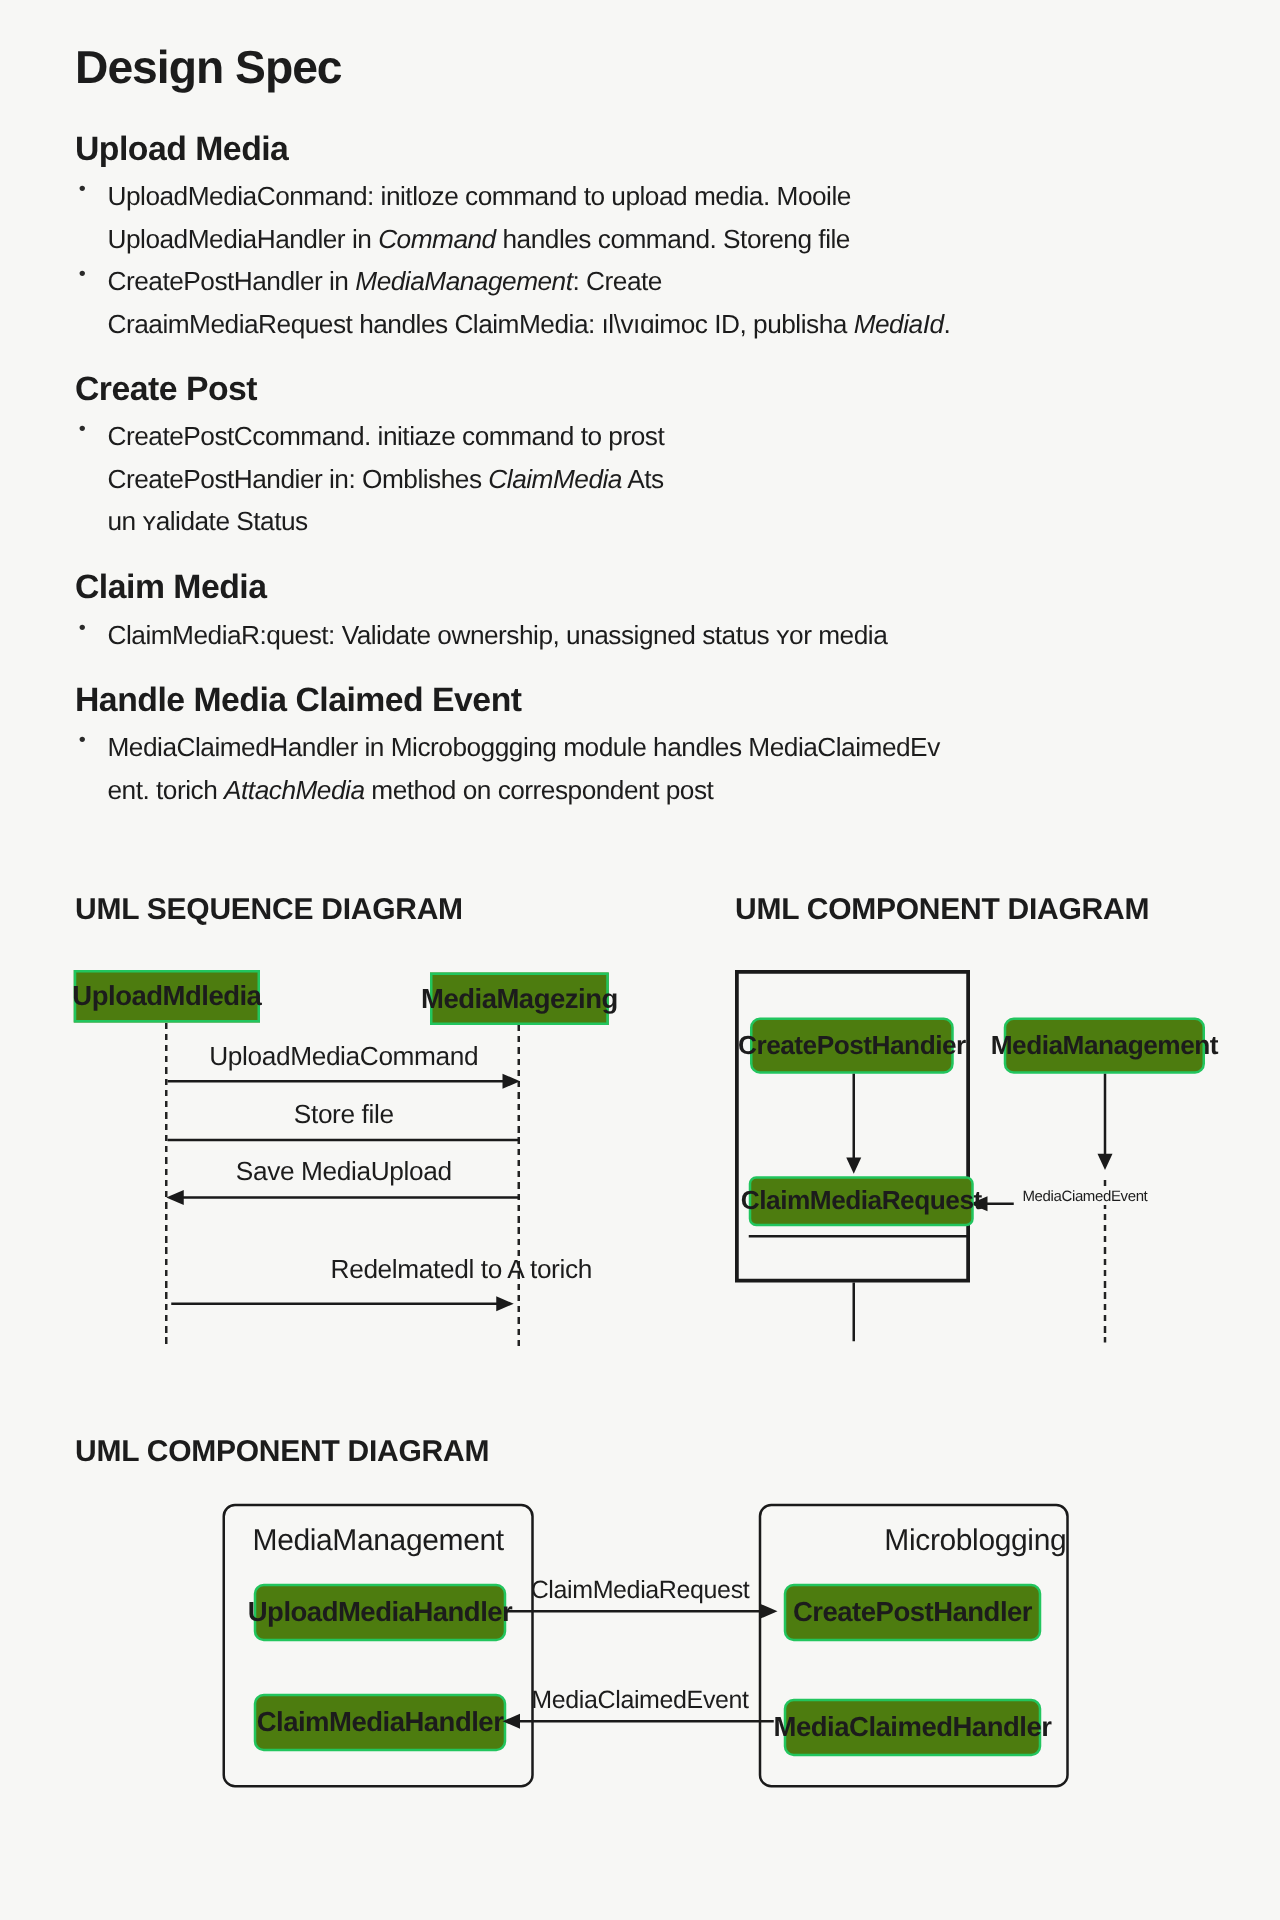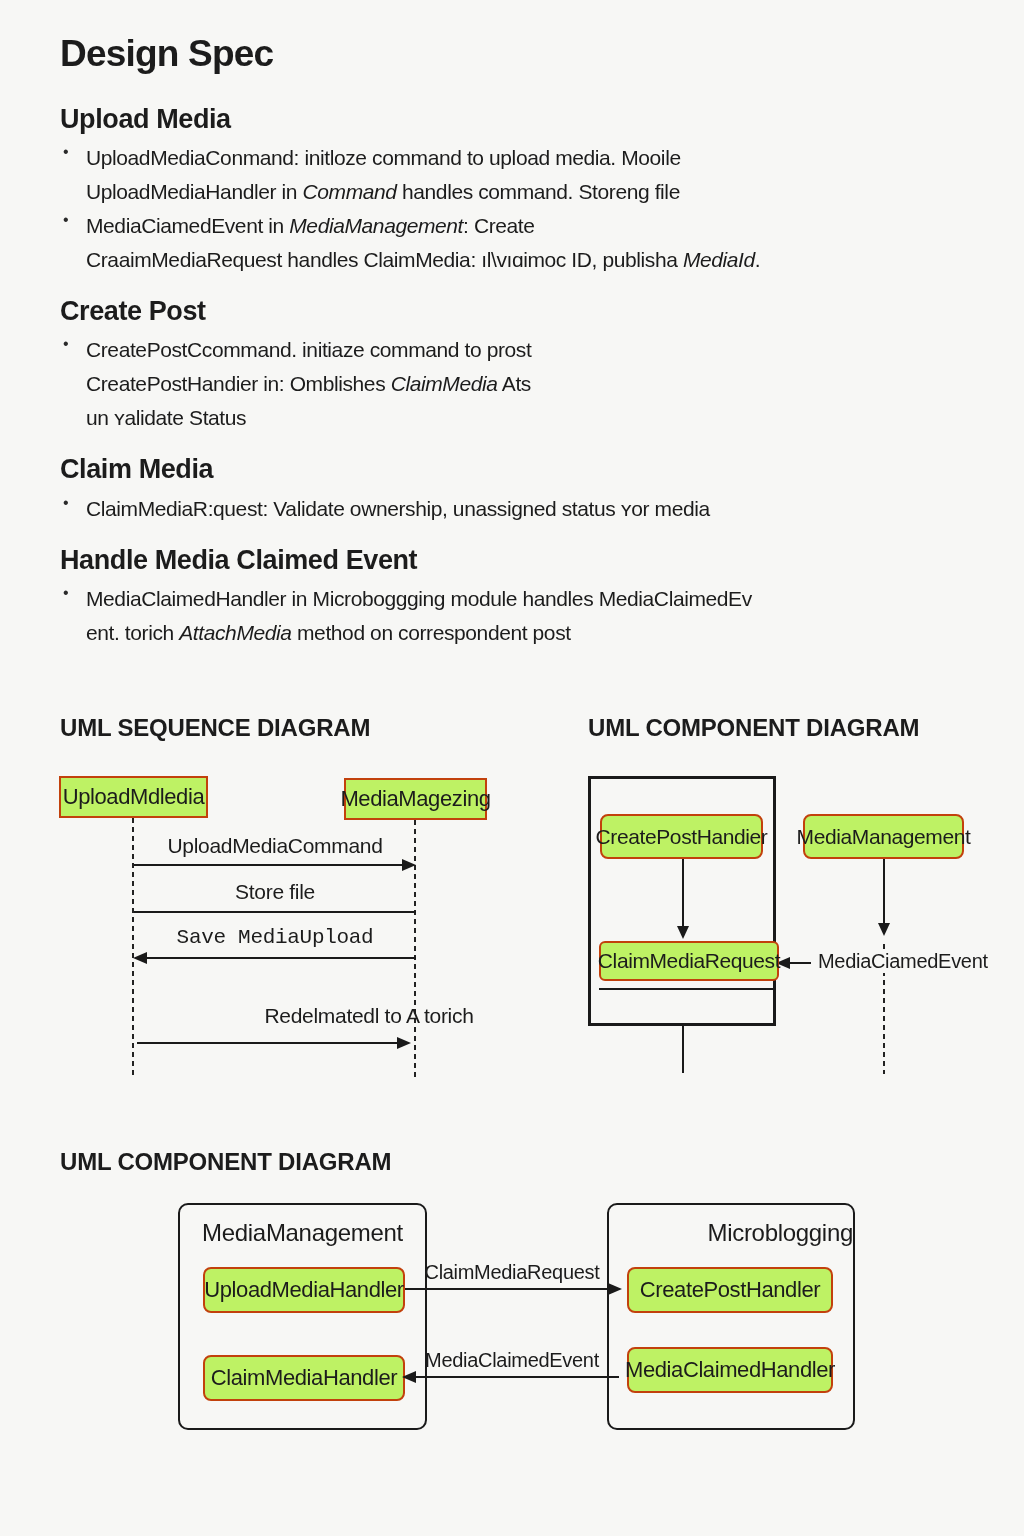--- a/index.html
+++ b/index.html
@@ -14,23 +14,23 @@
   .h1{font-size:37px;font-weight:700;letter-spacing:-0.8px;line-height:1.1;margin:0 0 28px 0;}
   .sec-h{font-size:27px;font-weight:700;letter-spacing:-0.4px;line-height:1.2;margin:18px 0 6px 0;}
   .blist{list-style:none;margin:0;padding:0;font-size:21px;letter-spacing:-0.4px;}
   .blist li{position:relative;padding-left:26px;margin:0;}
   .blist li::before{content:"\2022";position:absolute;left:3px;top:2px;font-size:16px;color:#2a2a2a;}
   .bline{display:block;line-height:34px;white-space:nowrap;}
   .it{font-style:italic;margin-top:28px;}
   
   .dg-title{position:absolute;font-size:24px;font-weight:700;letter-spacing:-0.2px;white-space:nowrap;}
   .dg{position:absolute;}
-  .ubox{position:absolute;border:2px solid #c2410c;background:#bef264;
+  .ubox{position:absolute;border:2px solid #22c55e;background:#4d7c0f;
         display:flex;align-items:center;justify-content:center;
-        font-size:22px;letter-spacing:-0.4px;white-space:nowrap;box-sizing:border-box;}
+        font-size:22px;letter-spacing:-0.4px;white-space:nowrap;box-sizing:border-box;font-weight:bold;}
   .rbox{border-radius:8px;}
   .hline{position:absolute;height:2px;background:#1a1a1a;}
   .vline{position:absolute;width:2px;background:#1a1a1a;}
   .vdash{position:absolute;width:2px;
          background:repeating-linear-gradient(to bottom,#222 0 5px,rgba(0,0,0,0) 5px 9px);}
   .ah{position:absolute;width:0;height:0;}
   .ah-right{border-top:6px solid transparent;border-bottom:6px solid transparent;border-left:14px solid #1a1a1a;}
   .ah-left{border-top:6px solid transparent;border-bottom:6px solid transparent;border-right:14px solid #1a1a1a;}
   .ah-down{border-left:6px solid transparent;border-right:6px solid transparent;border-top:13px solid #1a1a1a;}
   .msg-label{position:absolute;font-size:21px;letter-spacing:-0.3px;text-align:center;white-space:nowrap;}
@@ -45,21 +45,21 @@
   <div class="doc">
     <div class="h1">Design Spec</div>
 
     <div class="sec-h">Upload Media</div>
     <ul class="blist">
       <li>
         <span class="bline"><span>UploadMediaConmand: initloze command to upload media. Mooile</span></span>
         <span class="bline"><span>UploadMediaHandler in </span><span class="it">Command</span><span> handles command. Storeng file</span></span>
       </li>
       <li>
-        <span class="bline"><span>MediaCiamedEvent in </span><span class="it">MediaManagement</span><span>: Create</span></span>
+        <span class="bline"><span>CreatePostHandler in </span><span class="it">MediaManagement</span><span>: Create</span></span>
         <span class="bline"><span>CraaimMediaRequest handles ClaimMedia: ıl\vıɑimoc ID, publisha </span><span class="it">MediaId</span><span>.</span></span>
       </li>
     </ul>
 
     <div class="sec-h">Create Post</div>
     <ul class="blist">
       <li>
         <span class="bline"><span>CreatePostCcommand. initiaze command to prost</span></span>
         <span class="bline"><span>CreatePostHandier in: Omblishes </span><span class="it">ClaimMedia</span><span> Ats</span></span>
         <span class="bline"><span>un ʏalidate Status</span></span>
@@ -92,21 +92,21 @@
     <div class="vdash" style="left:73px;top:42px;height:260px;"></div>
     <div class="vdash" style="left:355px;top:44px;height:258px;"></div>
 
     <div class="msg-label" style="left:75px;width:282px;top:58px;">UploadMediaCommand</div>
     <div class="hline" style="left:75px;top:88px;width:270px;"></div>
     <span class="ah ah-right" style="left:343px;top:83px;"></span>
 
     <div class="msg-label" style="left:75px;width:282px;top:104px;">Store file</div>
     <div class="hline" style="left:75px;top:135px;width:282px;"></div>
 
-    <div class="msg-label" style="left:75px;width:282px;top:150px;font-family:Liberation Mono, monospace;">Save MediaUpload</div>
+    <div class="msg-label" style="left:75px;width:282px;top:150px;">Save MediaUpload</div>
     <div class="hline" style="left:87px;top:181px;width:270px;"></div>
     <span class="ah ah-left" style="left:74px;top:176px;"></span>
 
     <div class="msg-label" style="left:180px;width:260px;top:228px;">Redelmatedl to A torich</div>
     <div class="hline" style="left:78px;top:266px;width:262px;"></div>
     <span class="ah ah-right" style="left:338px;top:261px;"></span>
   </div>
 
   <div class="dg" style="left:588px;top:772px;width:436px;height:312px;">
     <div style="position:absolute;left:0;top:4px;width:188px;height:250px;border:3px solid #1a1a1a;box-sizing:border-box;"></div>
@@ -118,42 +118,42 @@
 
     <div class="ubox rbox" style="left:11px;top:169px;width:180px;height:40px;font-size:21px;border-radius:6px;z-index:2;">ClaimMediaRequest</div>
     <div class="hline" style="left:11px;top:216px;width:177px;"></div>
 
     <div class="ubox rbox" style="left:215px;top:42px;width:161px;height:45px;font-size:21px;">MediaManagement</div>
 
     <div class="vline" style="left:295px;top:87px;height:65px;"></div>
     <span class="ah ah-down" style="left:290px;top:151px;"></span>
     <div class="vdash" style="left:295px;top:172px;height:130px;"></div>
 
-    <div class="msg-label" style="left:227px;top:178px;text-align:left;font-size:20px;background:#f7f7f5;padding:0 3px;z-index:2;">MediaCiamedEvent</div>
+    <div class="msg-label" style="left:227px;top:178px;text-align:left;font-size:12px;background:#f7f7f5;padding:0 3px;z-index:2;">MediaCiamedEvent</div>
     <div class="hline" style="left:197px;top:190px;width:26px;"></div>
     <span class="ah ah-left" style="left:188px;top:185px;"></span>
 
     <div class="vline" style="left:94px;top:254px;height:47px;"></div>
   </div>
 
   <div class="dg-title" style="left:60px;top:1148px;">UML COMPONENT DIAGRAM</div>
 
   <div class="dg" style="left:171px;top:1203px;width:690px;height:240px;">
 
     <div class="cont" style="left:7px;top:0;width:249px;height:227px;">
       <div class="cont-title" style="top:14px;">MediaManagement</div>
     </div>
     <div class="ubox rbox" style="left:32px;top:64px;width:202px;height:46px;">UploadMediaHandler</div>
     <div class="ubox rbox" style="left:32px;top:152px;width:202px;height:46px;">ClaimMediaHandler</div>
 
     <div class="cont" style="left:436px;top:0;width:248px;height:227px;">
       <div class="cont-title" style="top:14px;text-align:right;">Microblogging</div>
     </div>
     <div class="ubox rbox" style="left:456px;top:64px;width:206px;height:46px;">CreatePostHandler</div>
-    <div class="ubox rbox" style="left:456px;top:144px;width:206px;height:46px;">MediaClaimedHandler</div>
+    <div class="ubox rbox" style="left:456px;top:156px;width:206px;height:46px;">MediaClaimedHandler</div>
 
     <div class="msg-label" style="left:234px;width:214px;top:58px;font-size:20px;">ClaimMediaRequest</div>
     <div class="hline" style="left:234px;top:85px;width:204px;"></div>
     <span class="ah ah-right" style="left:437px;top:80px;"></span>
 
     <div class="msg-label" style="left:234px;width:214px;top:146px;font-size:20px;">MediaClaimedEvent</div>
     <div class="hline" style="left:244px;top:173px;width:204px;"></div>
     <span class="ah ah-left" style="left:231px;top:168px;"></span>
   </div>
 

